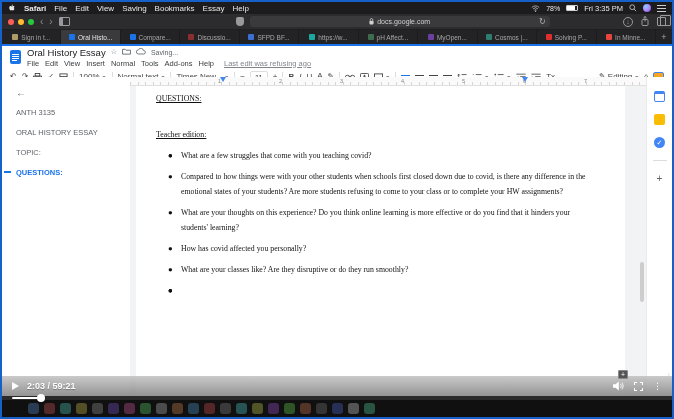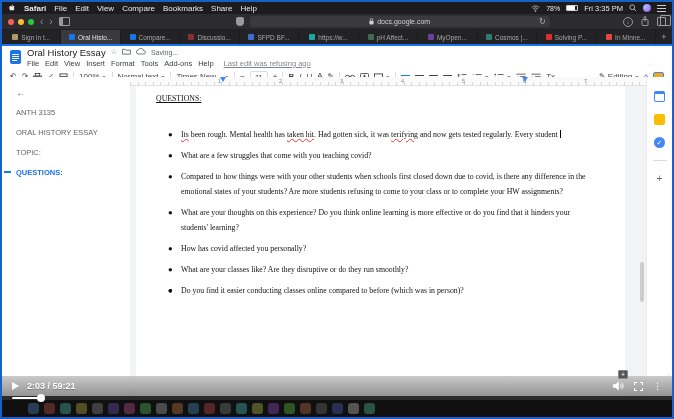--- a/index.html
+++ b/index.html
@@ -135,23 +135,23 @@
     <span class="apple">
       <svg width="8" height="8" viewBox="0 0 10 10">
           <path d="M7.2 5.2c0-1.1.9-1.6 1-1.7-.5-.8-1.4-.9-1.7-.9-.7-.1-1.4.4-1.7.4-.3 0-.9-.4-1.5-.4C2.5 2.6 1.5 3.3 1.5 4.8c0 1.6 1.2 3.4 2 3.4.4 0 .8-.3 1.4-.3.6 0 .9.3 1.4.3.8 0 1.7-1.6 1.9-2.2-.6-.2-1-.8-1-.8z" fill="#e8e8e8"></path>
           <path d="M5.9 1.9c.3-.4.5-.9.4-1.4-.4 0-1 .3-1.3.7-.3.3-.5.9-.4 1.3.5.1 1-.2 1.3-.6z" fill="#e8e8e8"></path>
         </svg>
     </span>
     <span class="mitem bold">Safari</span>
     <span class="mitem">File</span>
     <span class="mitem">Edit</span>
     <span class="mitem">View</span>
-    <span class="mitem">Compare</span>
+    <span class="mitem">Saving</span>
     <span class="mitem">Bookmarks</span>
-    <span class="mitem">Share</span>
+    <span class="mitem">Essay</span>
     <span class="mitem">Help</span>
     <span class="spacer"></span>
     <span class="status">
       <span class="wifi">
           <svg width="9" height="7" viewBox="0 0 12 9">
             <path d="M1 3.2A7 7 0 0 1 11 3.2M2.8 5A4.6 4.6 0 0 1 9.2 5M4.6 6.8A2.2 2.2 0 0 1 7.4 6.8" stroke="#cfcfcf" stroke-width="1" fill="none"></path>
             <circle cx="6" cy="8" r=".8" fill="#cfcfcf"></circle>
           </svg>
         </span>
       <span style="font-size:7px;">78%</span>
@@ -274,21 +274,21 @@
         <span class="dh-mini"><svg width="10" height="7" viewBox="0 0 12 8">
               <path d="M3 7a2.5 2.5 0 0 1 0-5 3 3 0 0 1 5.8.8A2 2 0 0 1 9.5 7z" stroke="#5f6368" fill="none"></path>
             </svg></span>
         <span class="dh-mini">Saving...</span>
       </span>
       <span class="dmenu">
         <span>File</span>
         <span>Edit</span>
         <span>View</span>
         <span>Insert</span>
-        <span>Format</span>
+        <span>Normal</span>
         <span>Tools</span>
         <span>Add-ons</span>
         <span>Help</span>
         <span class="lastedit">Last edit was refusing ago</span>
       </span>
     </span>
   </div>
 
   <div class="dtoolbar">
     <span class="tbtn">↶</span>
@@ -434,35 +434,33 @@
         <span class="ruler-num" style="left:332px">5</span>
         <span class="ruler-num" style="left:393px">6</span>
         <span class="ruler-num" style="left:454px">7</span>
         <span class="mtri" style="left:90px"></span>
         <span class="mtri" style="left:392px"></span>
       </div>
       <div class="page">
         <div class="doc-text">
           <div class="dblock uline">QUESTIONS:</div>
           <div class="dblock" style="height:9px"></div>
+          <div class="dblock uline">Teacher edition:</div>
           <ul class="blist">
             <li>
               <span class="dot">●</span>
-              <div>
-                <span class="sperr">Its</span><span> been rough. Mental health has </span><span class="sperr">taken hit</span><span>. Had gotten sick, it was </span><span class="sperr">terifying</span><span> and now gets tested regularly. Every student </span><span class="caret"></span>
-              </div>
             </li>
             <li><span class="dot">●</span><span>What are a few struggles that come with you teaching covid?</span></li>
             <li><span class="dot">●</span><span>Compared to how things were with your other students when schools first closed down due to covid, is there any difference in the emotional states of your students? Are more students refusing to come to your class or to complete your HW assignments?</span></li>
             <li><span class="dot">●</span><span>What are your thoughts on this experience? Do you think online learning is more effective or do you find that it hinders your students' learning?</span></li>
             <li><span class="dot">●</span><span>How has covid affected you personally?</span></li>
             <li><span class="dot">●</span><span>What are your classes like? Are they disruptive or do they run smoothly?</span></li>
             <li><span class="dot">●</span></li>
             <li><span class="dot">●</span></li>
-            <li><span class="dot">●</span><span>Do you find it easier conducting classes online compared to before (which was in person)?</span></li>
+            <li><span class="dot">●</span></li>
           </ul>
         </div>
       </div>
       <div class="vscroll"></div>
     </div>
 
     <div class="rightrail">
       <span class="rr-cal"></span>
       <span class="rr-keep"></span>
       <span class="rr-tasks">✓</span>

